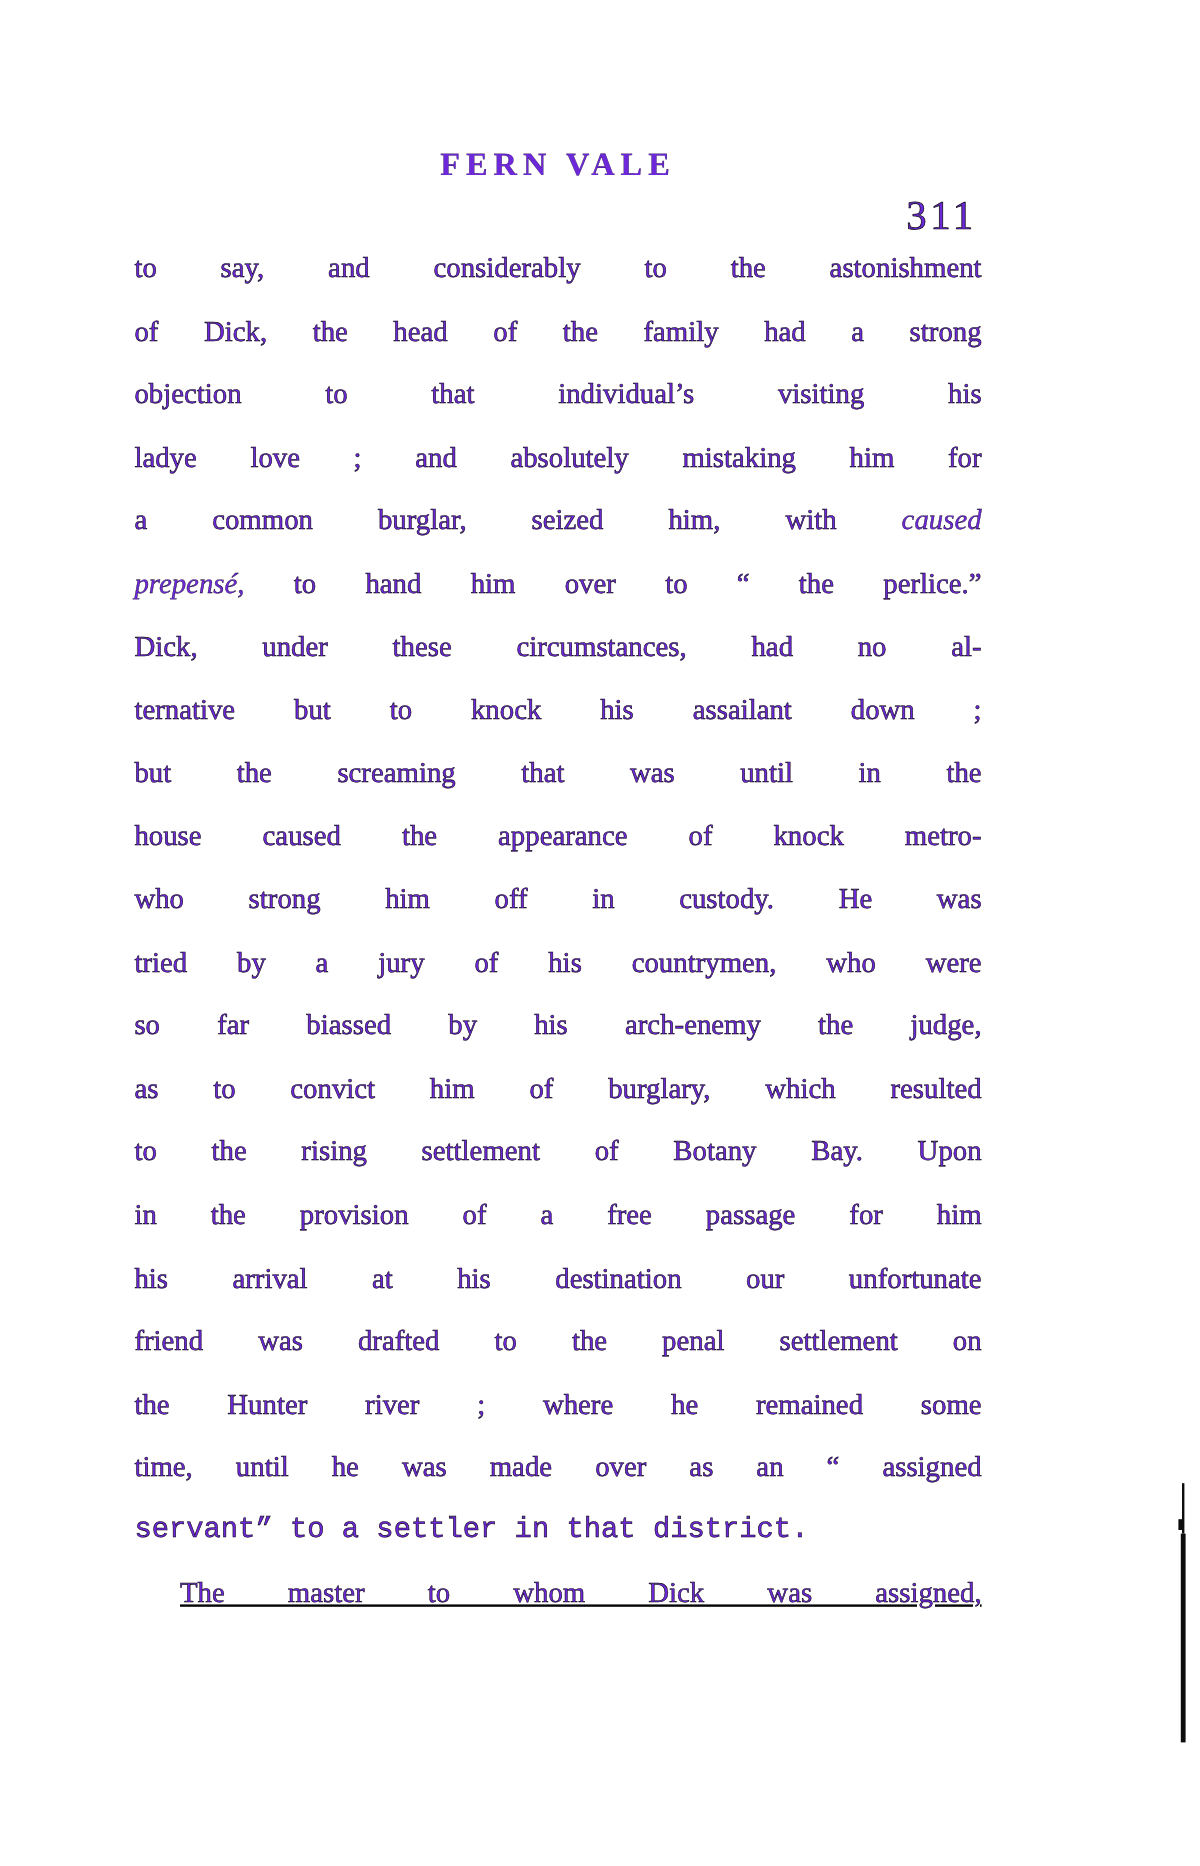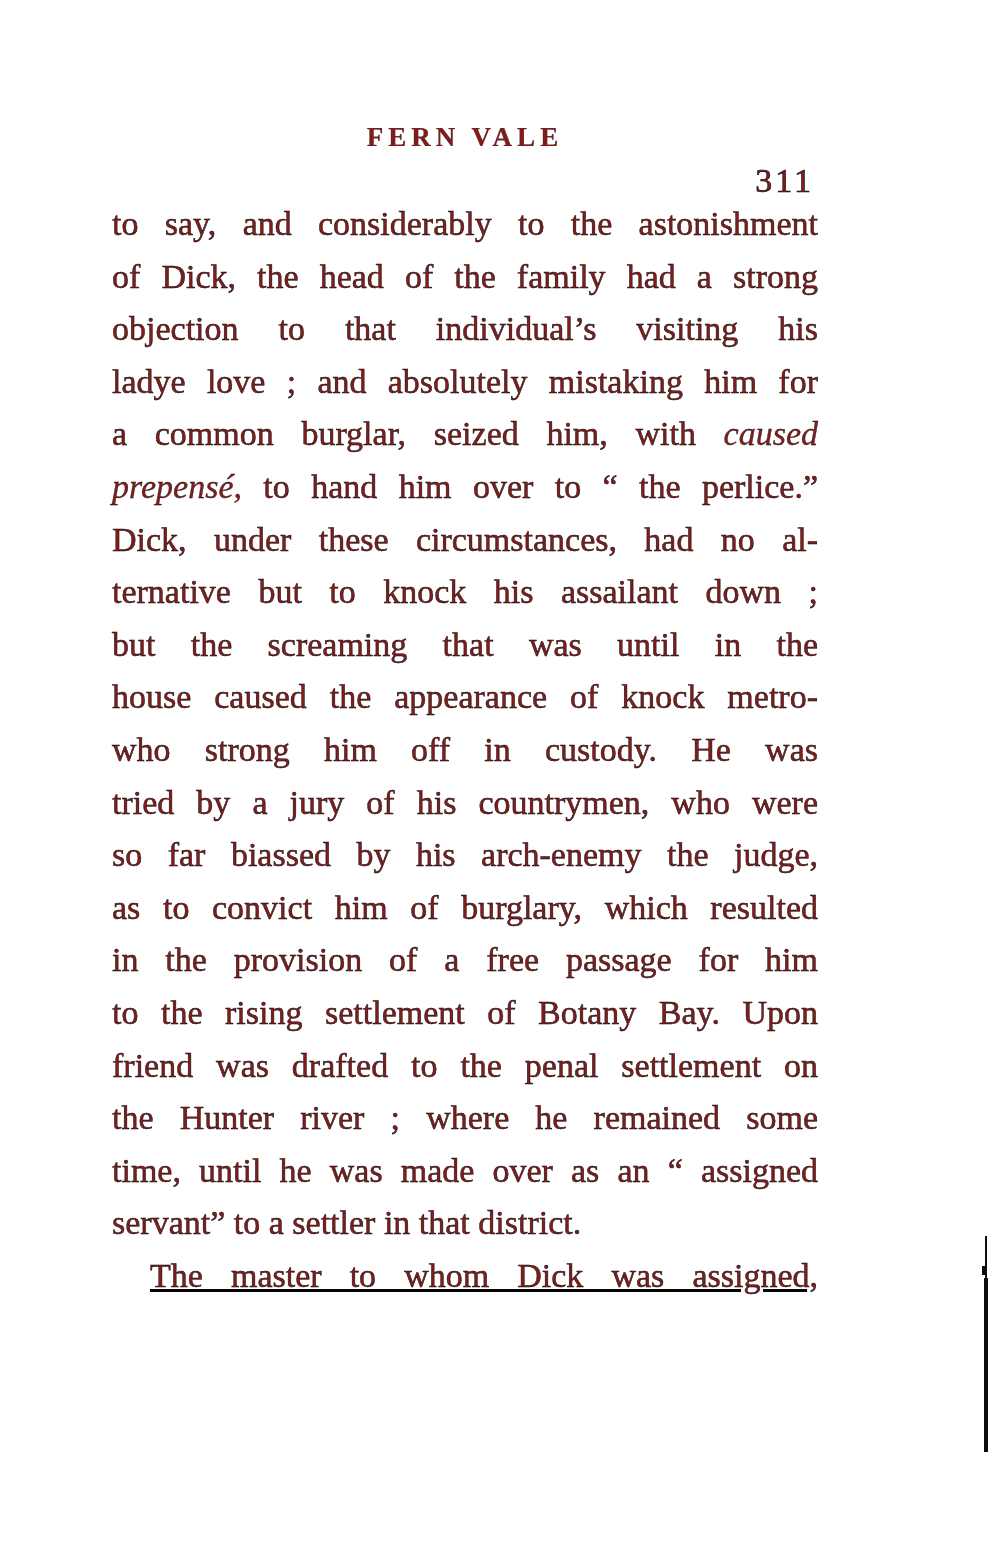--- a/index.html
+++ b/index.html
@@ -8,21 +8,21 @@
     width: 1000px;
     height: 1555px;
     background: #ffffff;
     overflow: hidden;
   }
   .page {
     position: relative;
     width: 1000px;
     height: 1555px;
     background: #ffffff;
-    color: #7f1d1d;
+    color: #6d28d9;
     font-family: "Liberation Serif", "DejaVu Serif", serif;
     -webkit-text-stroke: 0.45px #050505;
   }
   .running-head {
     position: absolute;
     top: 118px;
     left: 112px;
     width: 706px;
     height: 44px;
   }
@@ -48,33 +48,34 @@
   }
   .body-text {
     position: absolute;
     top: 198px;
     left: 112px;
     width: 706px;
   }
   .line {
     height: 52.6px;
     line-height: 52.6px;
-    font-size: 34px;
+    font-size: 24px;
     text-align: justify;
     text-align-last: justify;
     text-justify: inter-word;
     white-space: normal;
   }
   .line em {
     font-style: italic;
     -webkit-text-stroke: 0.3px #050505;
   }
   .line.nojust {
     text-align: center;
     text-align-last: left;
+    font-family: Liberation Mono, monospace;
   }
   .line.indent {
     padding-left: 38px;
     width: 668px;
     text-decoration: underline;
   }
   .artifact {
     position: absolute;
     background: #0d0d0d;
   }
@@ -100,22 +101,23 @@
       <div class="line"><span>a common burglar, seized him, with </span><em>caused</em></div>
       <div class="line"><em>prepensé,</em><span> to hand him over to “ the perlice.”</span></div>
       <div class="line"><span>Dick, under these circumstances, had no al-</span></div>
       <div class="line"><span>ternative but to knock his assailant down ;</span></div>
       <div class="line"><span>but the screaming that was until in the</span></div>
       <div class="line"><span>house caused the appearance of knock metro-</span></div>
       <div class="line"><span>who strong him off in custody. He was</span></div>
       <div class="line"><span>tried by a jury of his countrymen, who were</span></div>
       <div class="line"><span>so far biassed by his arch-enemy the judge,</span></div>
       <div class="line"><span>as to convict him of burglary, which resulted</span></div>
+      <div class="line"><span>to the rising settlement of Botany Bay. Upon</span></div>
       <div class="line"><span>in the provision of a free passage for him</span></div>
-      <div class="line"><span>to the rising settlement of Botany Bay. Upon</span></div>
+      <div class="line"><span>his arrival at his destination our unfortunate</span></div>
       <div class="line"><span>friend was drafted to the penal settlement on</span></div>
       <div class="line"><span>the Hunter river ; where he remained some</span></div>
       <div class="line"><span>time, until he was made over as an “ assigned</span></div>
       <div class="line nojust"><span>servant” to a settler in that district.</span></div>
       <div class="line indent"><span>The master to whom Dick was assigned,</span></div>
     </main>
 
   <div class="artifact thin"></div>
   <div class="artifact notch"></div>
   <div class="artifact thick"></div>

